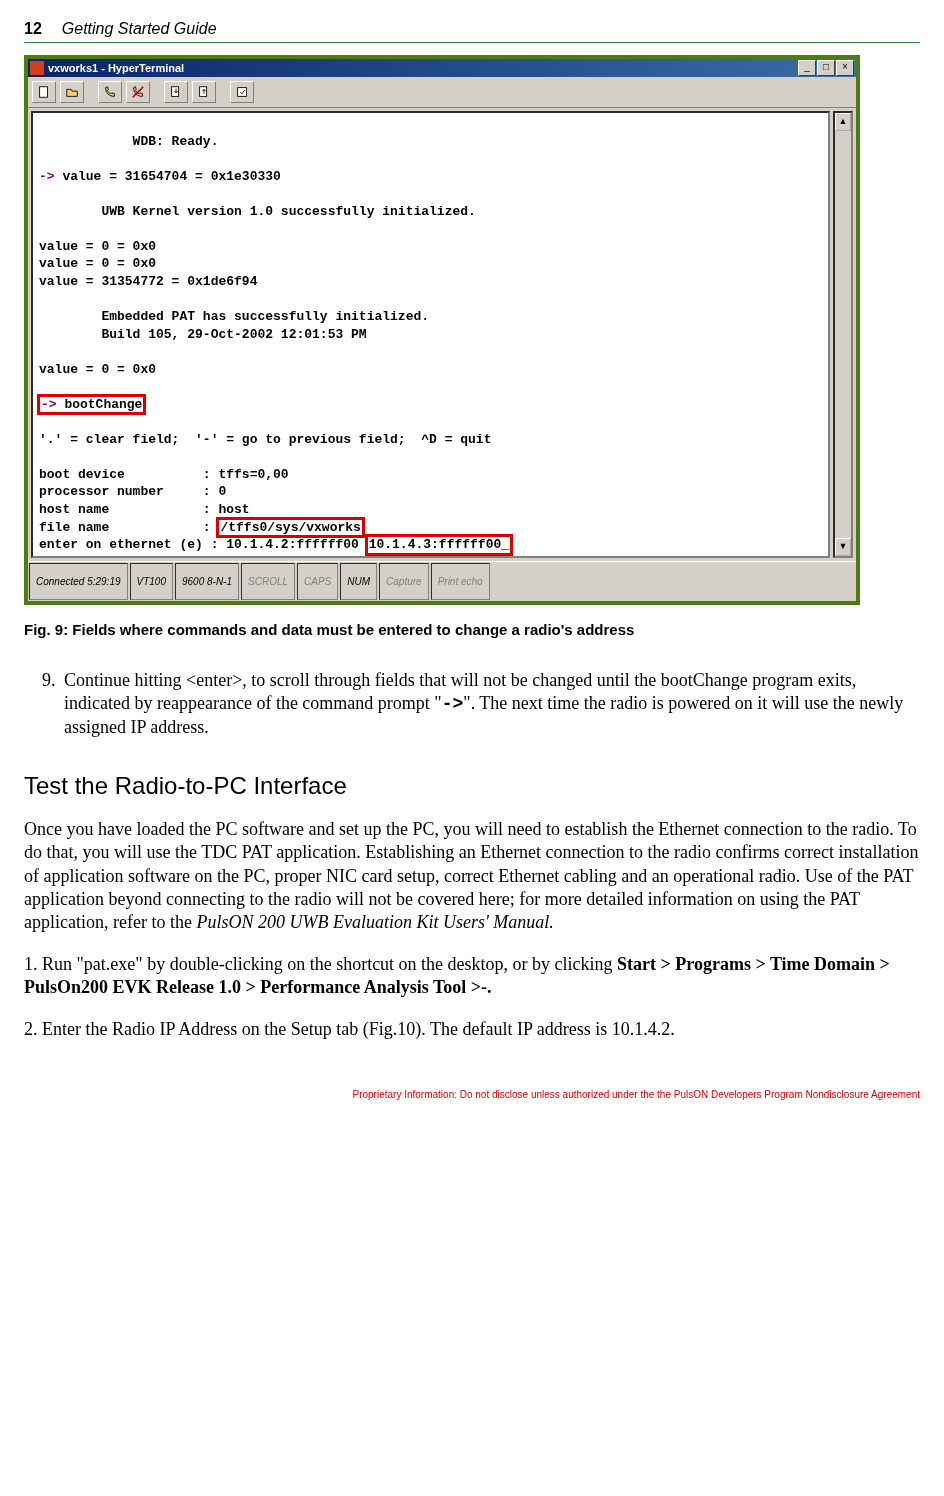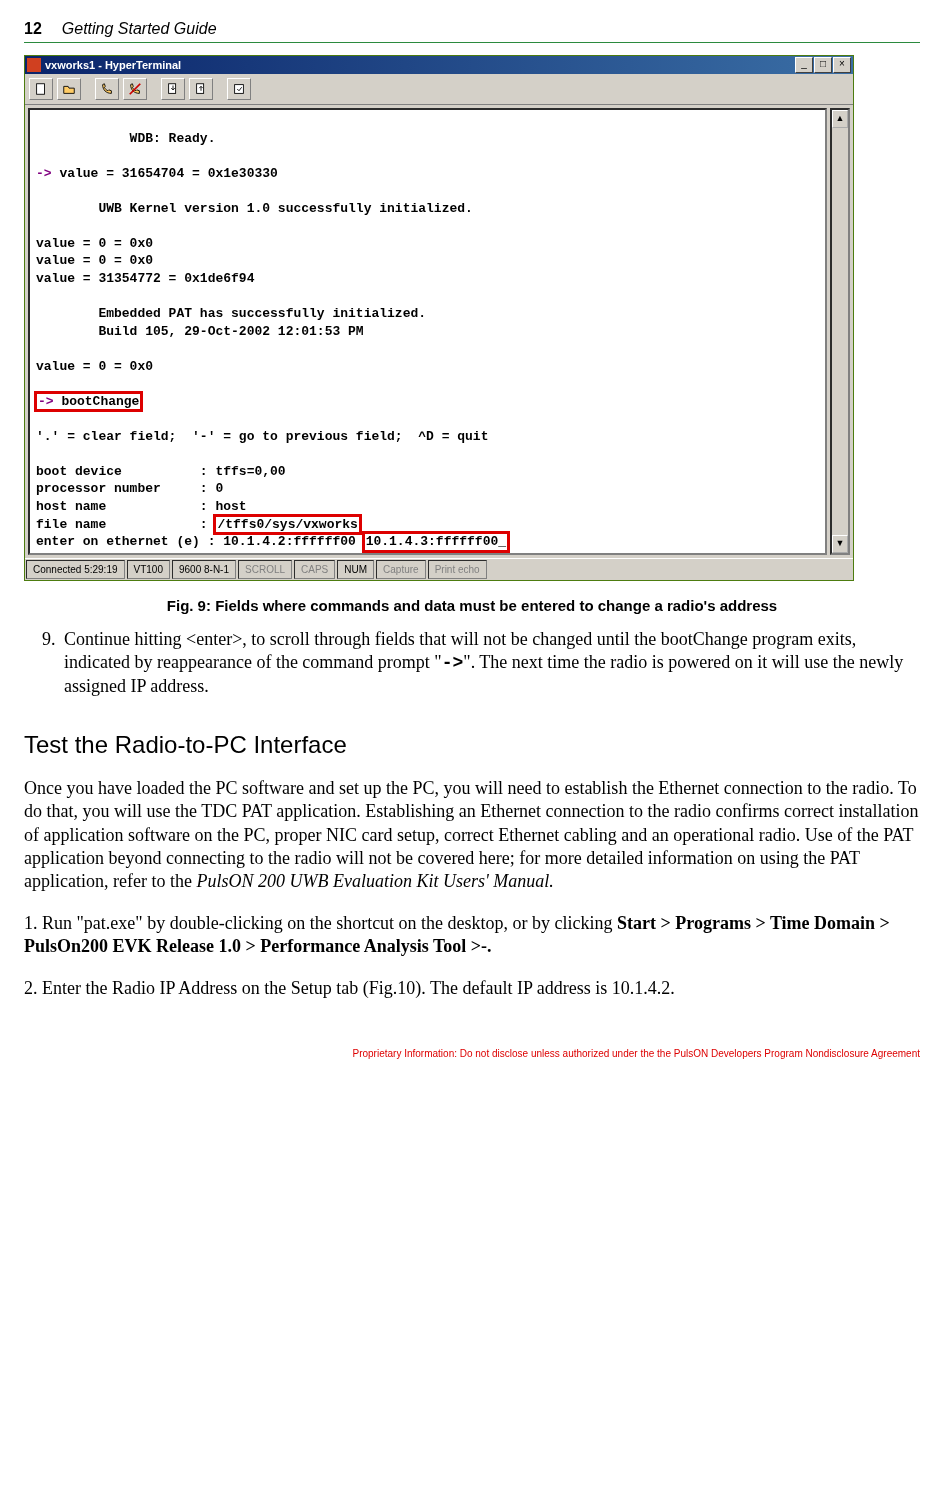--- a/index.html
+++ b/index.html
@@ -10,44 +10,44 @@
     color: #000;
     width: 944px;
     box-sizing: border-box;
     background: #fff;
   }
   .pg-header { display:flex; align-items:baseline; gap:20px; margin-bottom:4px;}
   .pg-num { font-family: Arial, sans-serif; font-weight:bold; font-size:16px;}
   .pg-title { font-family: Arial, sans-serif; font-style: italic; font-size:16px;}
   hr.green { border:none; border-top:1px solid #2b8a3e; margin:2px 0 12px 0;}
   .screenshot-wrap { background:#fff; }
-  .win { border:1px solid #4d7c0f; width:828px; background:#a16207; font-family: Tahoma, "MS Sans Serif", sans-serif; font-size:11px;}
+  .win { border:4px solid #4d7c0f; width:828px; background:#a16207; font-family: Tahoma, "MS Sans Serif", sans-serif; font-size:11px;}
   .titlebar { display:flex; align-items:center; background: linear-gradient(to right,#0a246a,#3a6ea5); color:#fff; height:18px; padding:0 2px;}
   .tb-icon { width:14px; height:14px; background:#d04020; margin-right:4px; display:inline-block;}
   .tb-text { flex:1; font-weight:bold; font-size:11px;}
   .tb-btns { display:flex; gap:1px;}
   .tb-btn { width:16px; height:14px; background:#d4d0c8; border:1px solid #fff; border-right-color:#404040;border-bottom-color:#404040; font-size:10px; line-height:12px; text-align:center; color:#000; font-family:Arial;}
   .menubar { background:#d4d0c8; padding:2px 4px; border-bottom:1px solid #808080;}
   .menubar span { margin-right:12px; font-size:11px;}
   .menubar span u { text-decoration: underline;}
   .toolbar { background:#d4d0c8; padding:4px 4px; display:flex; gap:4px; border-bottom:1px solid #808080;}
   .tbtn { width:22px; height:20px; background:#d4d0c8; border:1px solid #fff; border-right-color:#808080; border-bottom-color:#808080; display:flex; align-items:center; justify-content:center;}
   .tbtn svg { width:14px; height:14px;}
   .sep { width:6px;}
   .term-outer { display:flex; background:#d4d0c8;}
   .term { background:#fff; border:2px inset #808080; margin:3px; flex:1; font-family:"Courier New", monospace; font-size:13px; font-weight:bold; line-height:1.35; padding:2px 6px; white-space:pre; overflow:hidden;}
   .term .np { color:#800080;}
   .vscroll { width:16px; background:#d4d0c8; border:2px inset #808080; margin:3px 3px 3px 0; position:relative;}
   .vscroll .arr { position:absolute; left:0; right:0; height:16px; background:#d4d0c8; border:1px outset #fff; text-align:center; font-size:9px; line-height:14px;}
   .vscroll .arr.top { top:0;} .vscroll .arr.bot{ bottom:0;}
   .hl-red { outline:3px solid #d00; outline-offset:-1px; display:inline-block; padding:0 2px;}
   .statusbar { display:flex; background:#d4d0c8; border-top:1px solid #fff; font-size:10px;}
-  .stat { border:1px inset #808080; padding:3px 6px; margin:1px;}
+  .stat { border:1px inset #808080; padding:12px 6px; margin:1px;font-style:italic;}
   .stat.dim { color:#808080;}
-  .fig-caption { font-family: Arial, sans-serif; font-weight:bold; font-size:15px; text-align:center; margin:16px 0 14px;}
+  .fig-caption { font-family: Arial, sans-serif; font-weight:bold; font-size:15px; text-align:left; margin:16px 0 31px;}
   .body-text { font-size:18px; line-height:1.3;}
   ol.body-text { margin:0; padding-left:36px;}
   ol.body-text li { padding-left:4px;}
   h2.sec { font-family: Arial, sans-serif; font-weight:normal; font-size:24px; margin:32px 0 6px;}
   .footer { color:#d00; font-family: Arial, sans-serif; font-size:10px; text-align:right; margin-top:48px;}
   .mono-b { font-family:"Courier New",monospace; font-weight:bold;}
 </style>
 </head>
 <body>
 

